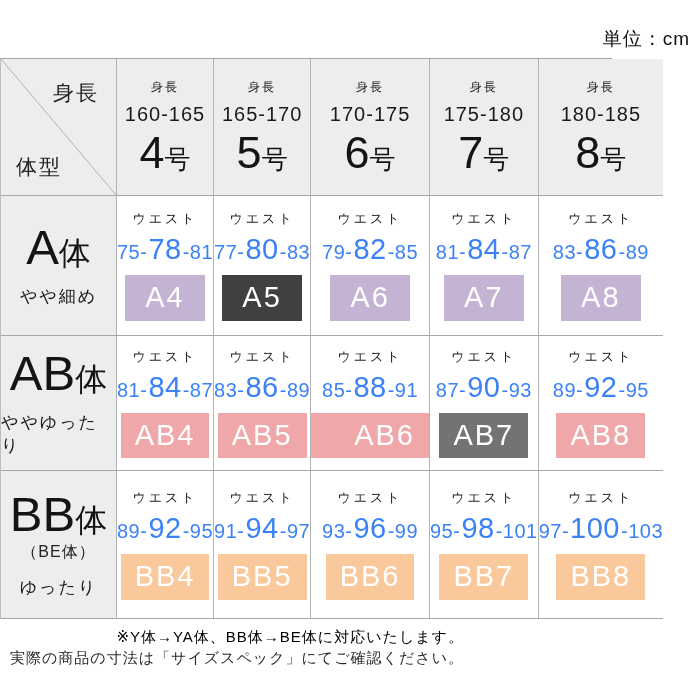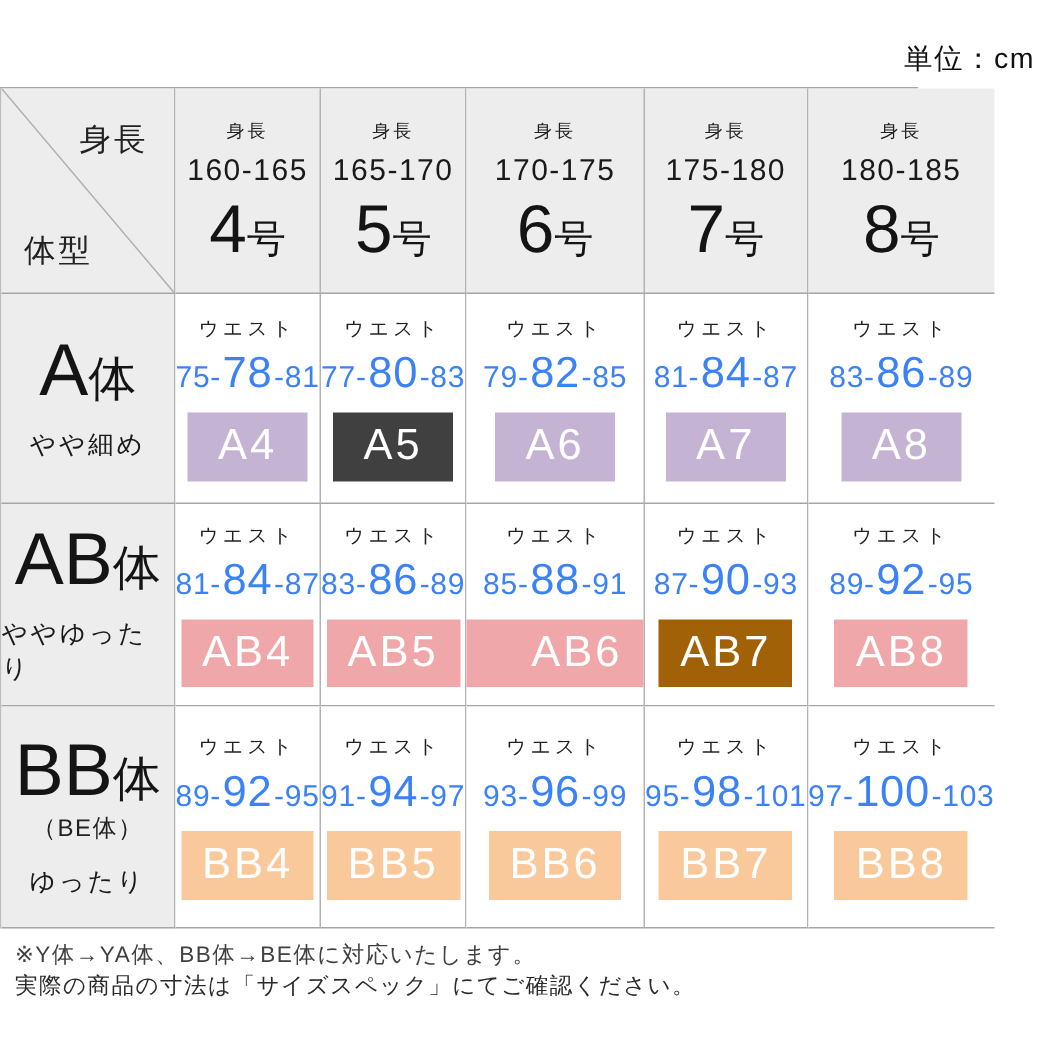--- a/index.html
+++ b/index.html
@@ -213,21 +213,21 @@
       </span>
     <span class="badge" style="background-color: rgb(240, 167, 169); padding-left: 43px;">AB6</span>
   </div>
   <div class="cell data">
     <span class="w-label">ウエスト</span>
     <span class="w-nums">
         <span class="w-lo">87-</span>
         <span class="w-mid">90</span>
         <span class="w-hi">-93</span>
       </span>
-    <span class="badge" style="background-color: #a16207;">AB7</span>
+    <span class="badge" style="background-color: #737373;">AB7</span>
   </div>
   <div class="cell data last">
     <span class="w-label">ウエスト</span>
     <span class="w-nums">
         <span class="w-lo">89-</span>
         <span class="w-mid">92</span>
         <span class="w-hi">-95</span>
       </span>
     <span class="badge" style="background-color: rgb(240, 167, 169);">AB8</span>
   </div>
@@ -282,15 +282,15 @@
         <span class="w-lo">97-</span>
         <span class="w-mid">100</span>
         <span class="w-hi">-103</span>
       </span>
     <span class="badge" style="background-color: rgb(249, 201, 156);">BB8</span>
   </div>
 
 </div>
 
 <div class="notes">
-  <div style="color: #404040;">※Y体→YA体、BB体→BE体に対応いたします。</div>
+  <div style="color: #000000; text-align: right;">※Y体→YA体、BB体→BE体に対応いたします。</div>
   <div style="color: rgb(43, 43, 43);">実際の商品の寸法は「サイズスペック」にてご確認ください。</div>
 </div>
 
 </body></html>

